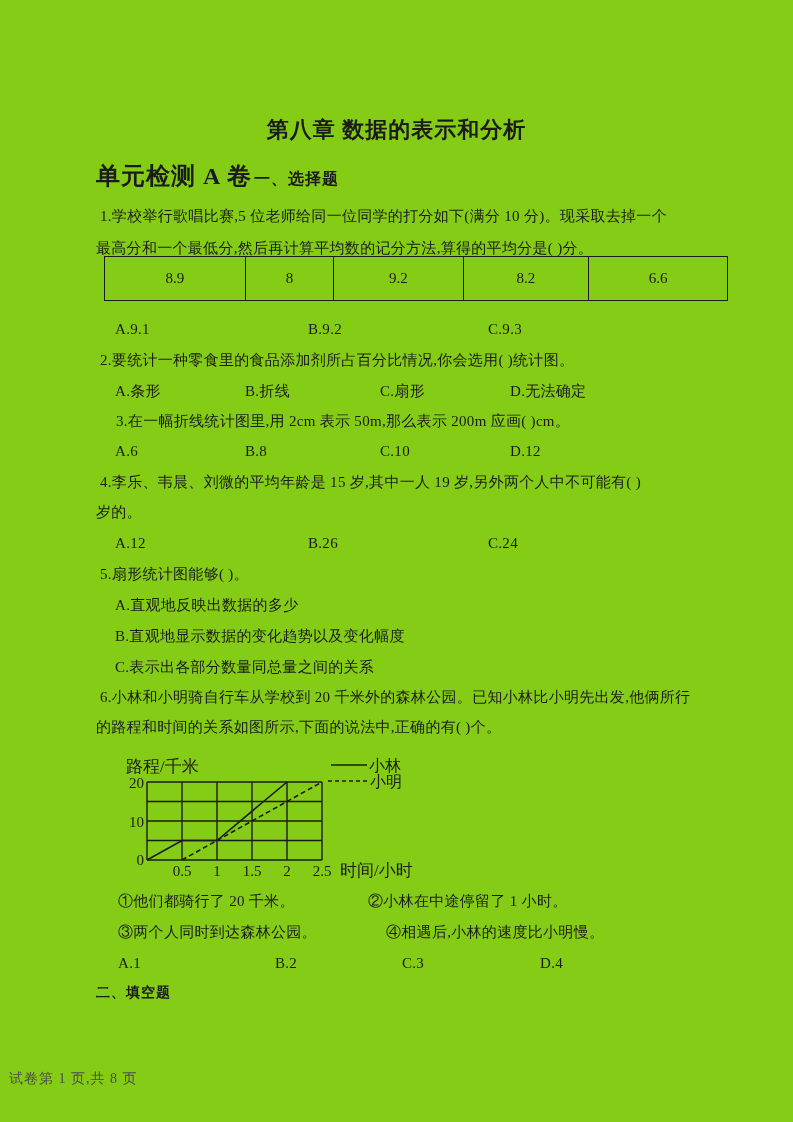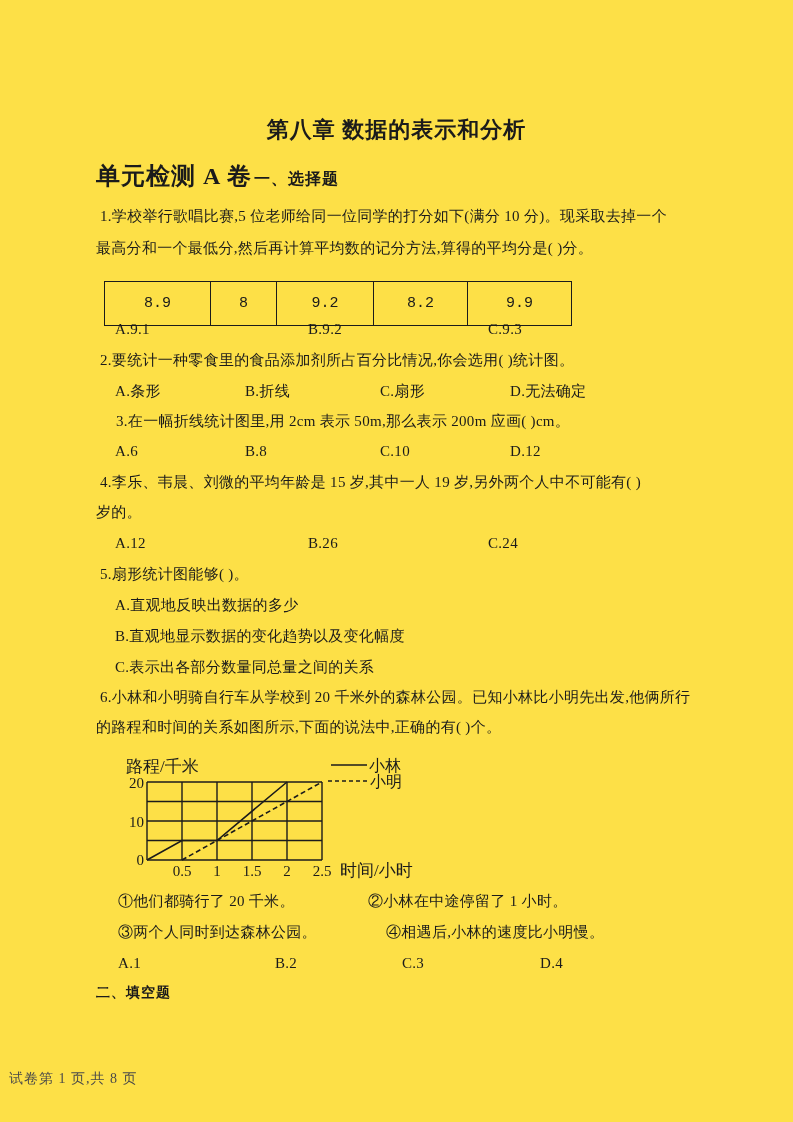--- a/index.html
+++ b/index.html
@@ -1,19 +1,19 @@
 <!DOCTYPE html>
 <html><head>
 <meta charset="utf-8">
 <style>
   html,body{margin:0;padding:0;background:#ffffff;}
   .page{
     position:relative;
     width:793px;height:1122px;
-    background:#fde047;
+    background:#84cc16;
     font-family:"Liberation Serif","DejaVu Serif",serif;
     color:#1b1b1b;
     overflow:hidden;
   }
   .t{
     position:absolute;
     font-size:15px;
     line-height:20px;
     white-space:nowrap;
     letter-spacing:0.3px;
@@ -27,26 +27,25 @@
   }
   .unit-heading{
     position:absolute;
     top:160px;left:96px;
     white-space:nowrap;
   }
   .unit-heading .big{font-size:24px;font-weight:bold;letter-spacing:1px;}
   .unit-heading .small{font-size:16px;font-weight:bold;margin-left:2px;letter-spacing:1px;}
   .score-table{
     position:absolute;
-    top:281px;left:104px;
-    width:468px;height:45px;
+    top:256px;left:104px;
+    width:624px;height:45px;
     display:flex;
     border:1.4px solid #1b1b1b;
     box-sizing:border-box;
-    font-family:Liberation Mono, monospace;
   }
   .score-table .cell{
     display:flex;align-items:center;justify-content:center;
     font-size:15px;
     border-left:1.4px solid #1b1b1b;
     box-sizing:border-box;
   }
   .score-table .cell:first-child{border-left:none;}
   .c1{width:22.5%;} .c2{width:14.2%;} .c3{width:20.8%;} .c4{width:20.2%;} .c5{width:22.3%;}
   .sec-heading{
@@ -81,21 +80,21 @@
   </div>
 
   <div class="t" style="top:206px;left:100px;">1.学校举行歌唱比赛,5 位老师给同一位同学的打分如下(满分 10 分)。现采取去掉一个</div>
   <div class="t" style="top:238px;left:96px;">最高分和一个最低分,然后再计算平均数的记分方法,算得的平均分是(  )分。</div>
 
   <div class="score-table">
     <div class="cell c1">8.9</div>
     <div class="cell c2">8</div>
     <div class="cell c3">9.2</div>
     <div class="cell c4">8.2</div>
-    <div class="cell c5">9.9</div>
+    <div class="cell c5">6.6</div>
   </div>
 
   <span class="t" style="top:319px;left:115px;">A.9.1</span>
   <span class="t" style="top:319px;left:308px;">B.9.2</span>
   <span class="t" style="top:319px;left:488px;">C.9.3</span>
 
   <div class="t" style="top:350px;left:100px;">2.要统计一种零食里的食品添加剂所占百分比情况,你会选用(  )统计图。</div>
   <span class="t" style="top:381px;left:115px;">A.条形</span>
   <span class="t" style="top:381px;left:245px;">B.折线</span>
   <span class="t" style="top:381px;left:380px;">C.扇形</span>

